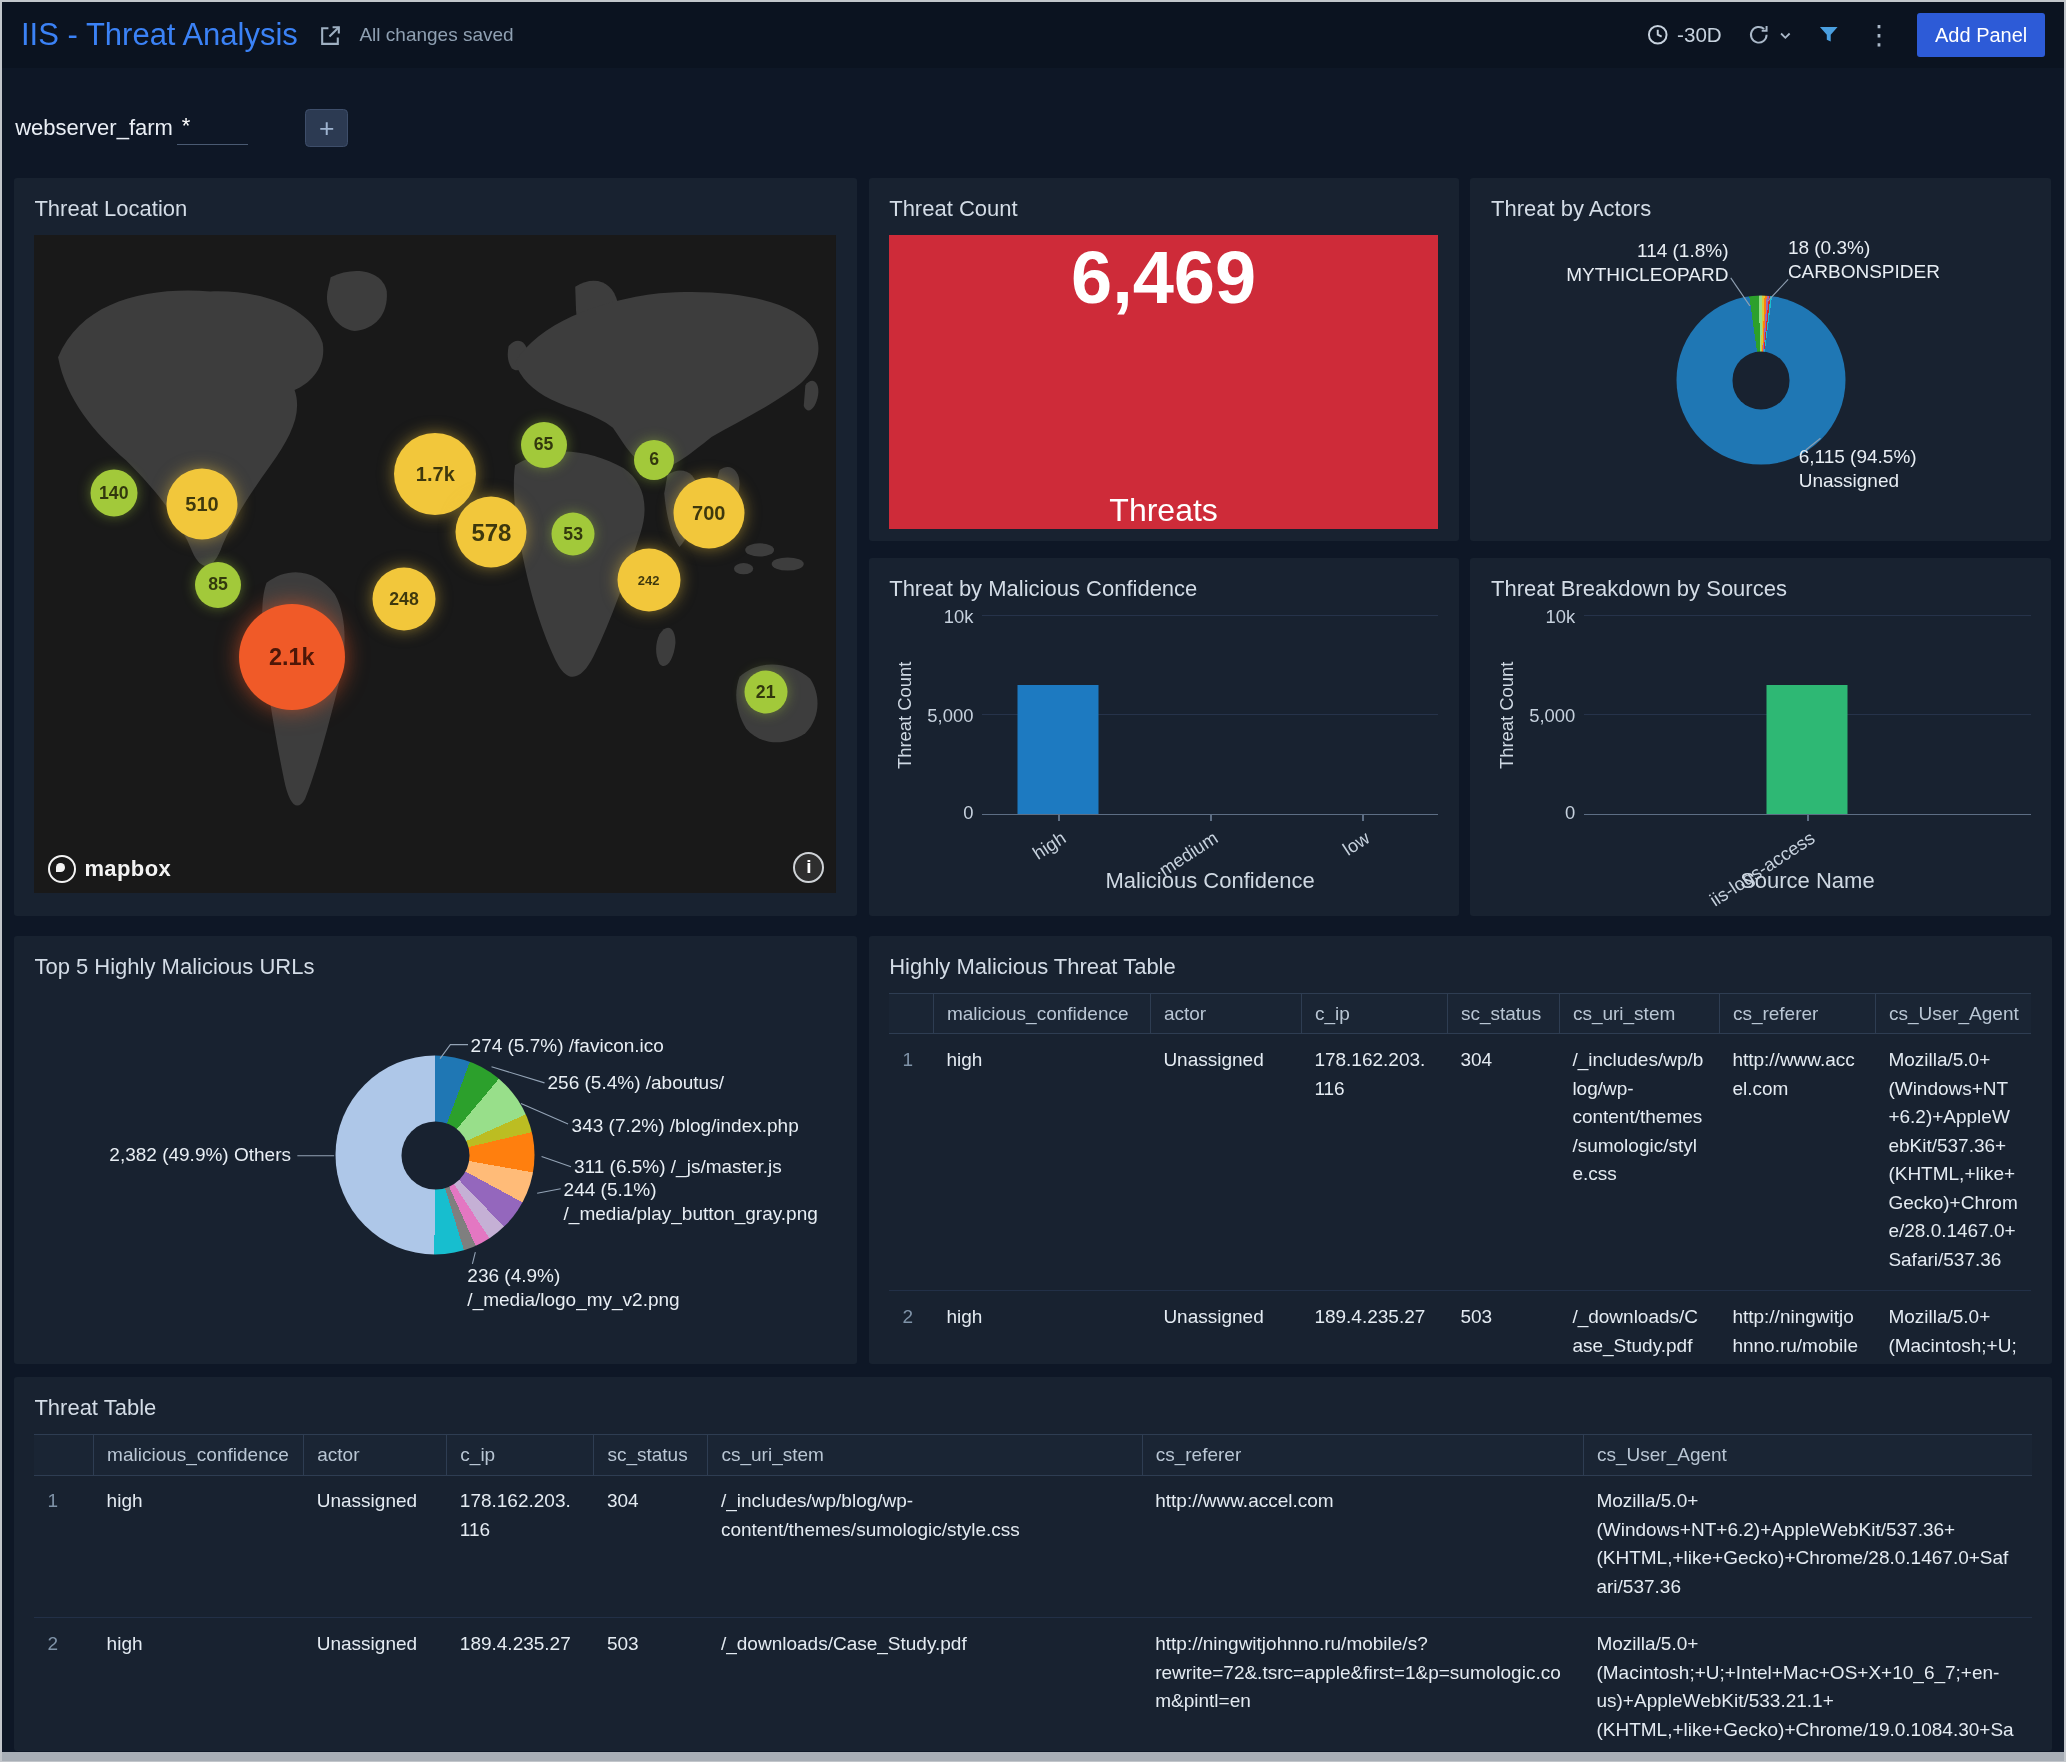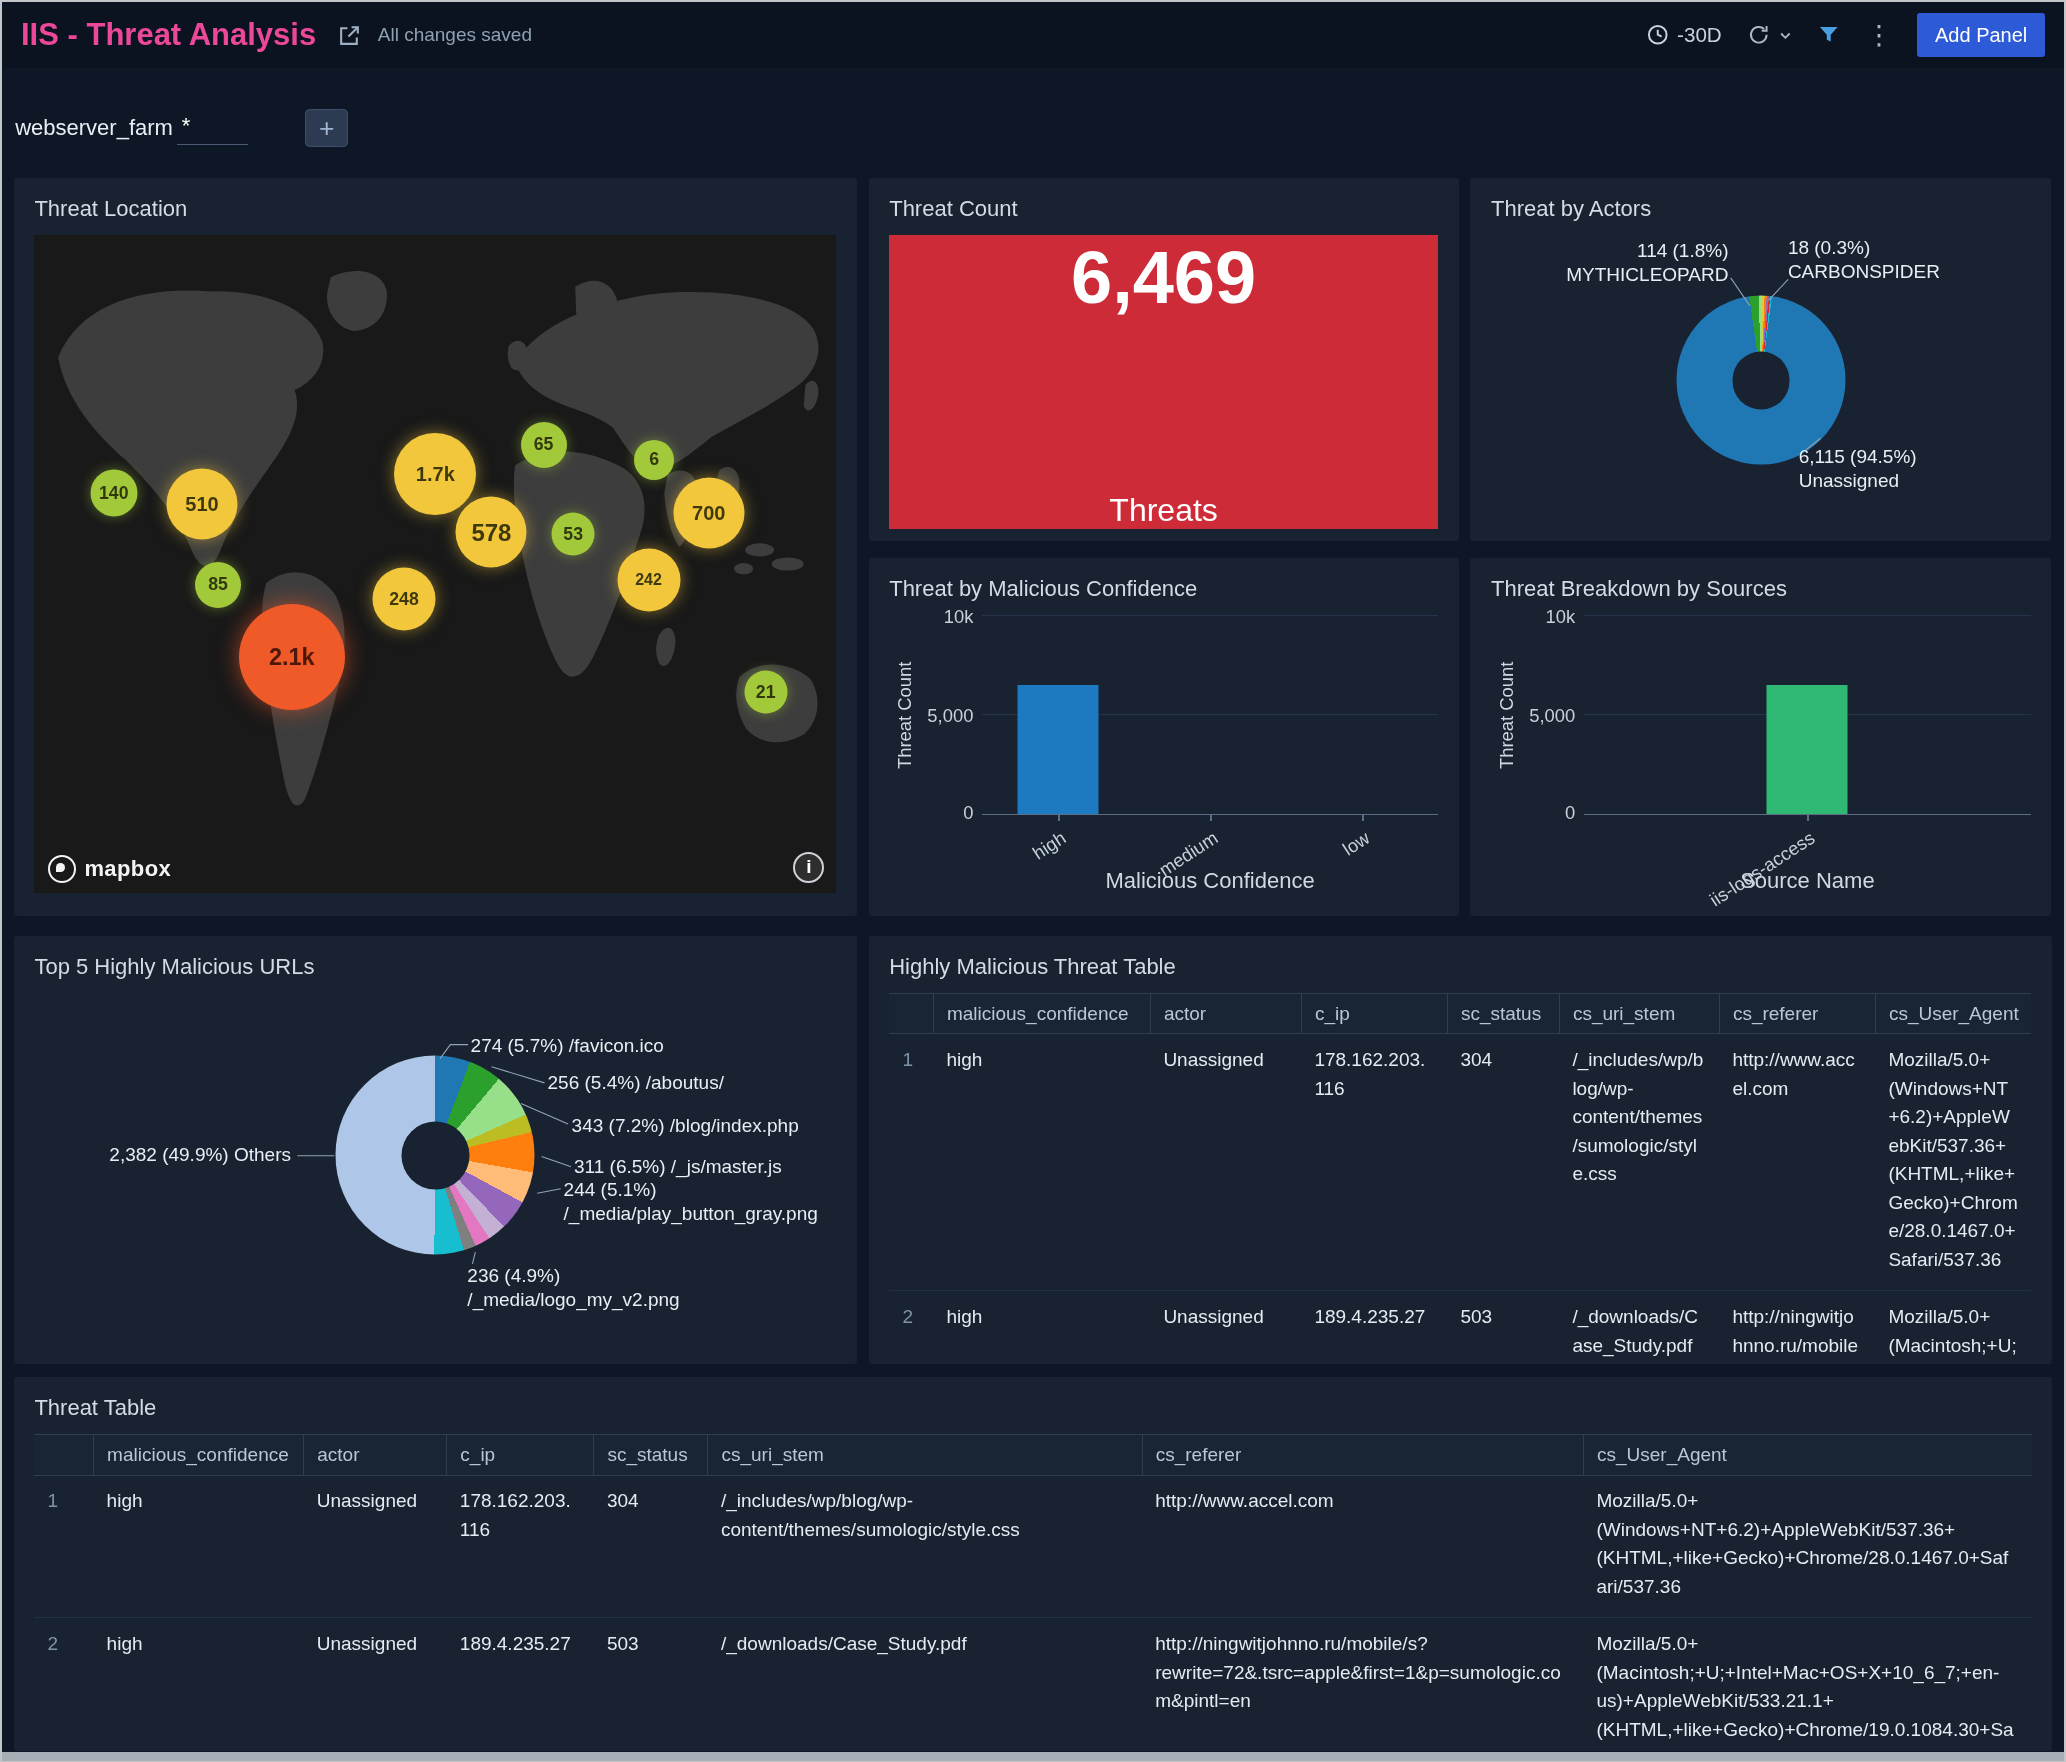--- a/index.html
+++ b/index.html
@@ -5,21 +5,21 @@
   *{box-sizing:border-box;margin:0;padding:0}
   html,body{width:2066px;height:1763px}
   body{
     font-family:"Liberation Sans",sans-serif;
     background:#0e1726;color:#e6ecf2;overflow:hidden;
   }
   .frame{width:100%;height:100%;border:2.2px solid #c2c6cb;display:flex;flex-direction:column;background:#0e1726}
 
   
   .topbar{height:66px;background:#0b1320;display:flex;align-items:center;padding:0 19px;flex:0 0 auto}
-  .topbar h1{font-size:31px;font-weight:700;color:#ec4899;margin-right:20.6px;white-space:nowrap}
+  .topbar h1{font-size:31px;font-weight:400;color:#3b82f6;margin-right:20.6px;white-space:nowrap}
   .icon{display:inline-flex;align-items:center;justify-content:center;color:#9fb0c2}
   .icon svg{display:block}
   .saved{font-size:19px;color:#8fa0b2;margin-left:16px}
   .spacer{flex:1}
   .ctrl{display:flex;align-items:center;gap:7.4px;margin-left:25px;color:#c7d2de;font-size:20.6px;cursor:pointer}
   .kebab{font-size:26.5px;color:#aab8c8;letter-spacing:0}
   .add-panel{margin-left:25px;background:#2d5bd7;color:#fff;border:none;border-radius:2.9px;font-size:20px;padding:10.3px 17.7px;font-family:inherit;cursor:pointer}
 
   
   .filter-bar{height:110px;display:flex;align-items:center;padding:10.3px 13.2px 0;flex:0 0 auto}
@@ -186,21 +186,21 @@
           <div class="map-info">i</div>
         <div class="bubble green" style="left: 9.9%; top: 39.3%; width: 47px; height: 47px; font-size: 17.7px;">140</div>
             <div class="bubble yellow" style="left: 20.9%; top: 40.9%; width: 71px; height: 71px; font-size: 20px;">510</div>
             <div class="bubble green" style="left: 22.9%; top: 53.2%; width: 46px; height: 46px; font-size: 17.7px;">85</div>
             <div class="bubble yellow" style="left: 50%; top: 36.4%; width: 82px; height: 82px; font-size: 20px;">1.7k</div>
             <div class="bubble green" style="left: 63.5%; top: 31.9%; width: 46px; height: 46px; font-size: 17.7px;">65</div>
             <div class="bubble yellow" style="left: 57%; top: 45.2%; width: 71px; height: 71px; font-size: 24px;">578</div>
             <div class="bubble green" style="left: 67.2%; top: 45.4%; width: 43px; height: 43px; font-size: 17.7px;">53</div>
             <div class="bubble green" style="left: 77.3%; top: 34.2%; width: 40px; height: 40px; font-size: 17.7px;">6</div>
             <div class="bubble yellow" style="left: 84.1%; top: 42.3%; width: 71px; height: 71px; font-size: 20px;">700</div>
-            <div class="bubble yellow" style="left: 76.6%; top: 52.4%; width: 63px; height: 63px; font-size: 16px;">242</div>
+            <div class="bubble yellow" style="left: 76.6%; top: 52.4%; width: 63px; height: 63px; font-size: 13px;">242</div>
             <div class="bubble yellow" style="left: 46.1%; top: 55.4%; width: 63px; height: 63px; font-size: 17.7px;">248</div>
             <div class="bubble orange" style="left: 32.1%; top: 64.2%; width: 106px; height: 106px; font-size: 23.5px;">2.1k</div>
             <div class="bubble green" style="left: 91.2%; top: 69.5%; width: 43px; height: 43px; font-size: 17.7px;">21</div>
           </div>
       </div>
 
       <div class="panel">
         <h2>Threat Count</h2>
         <div class="big-stat" style="background:#ce2b39">
           <div class="val">6,469</div>

